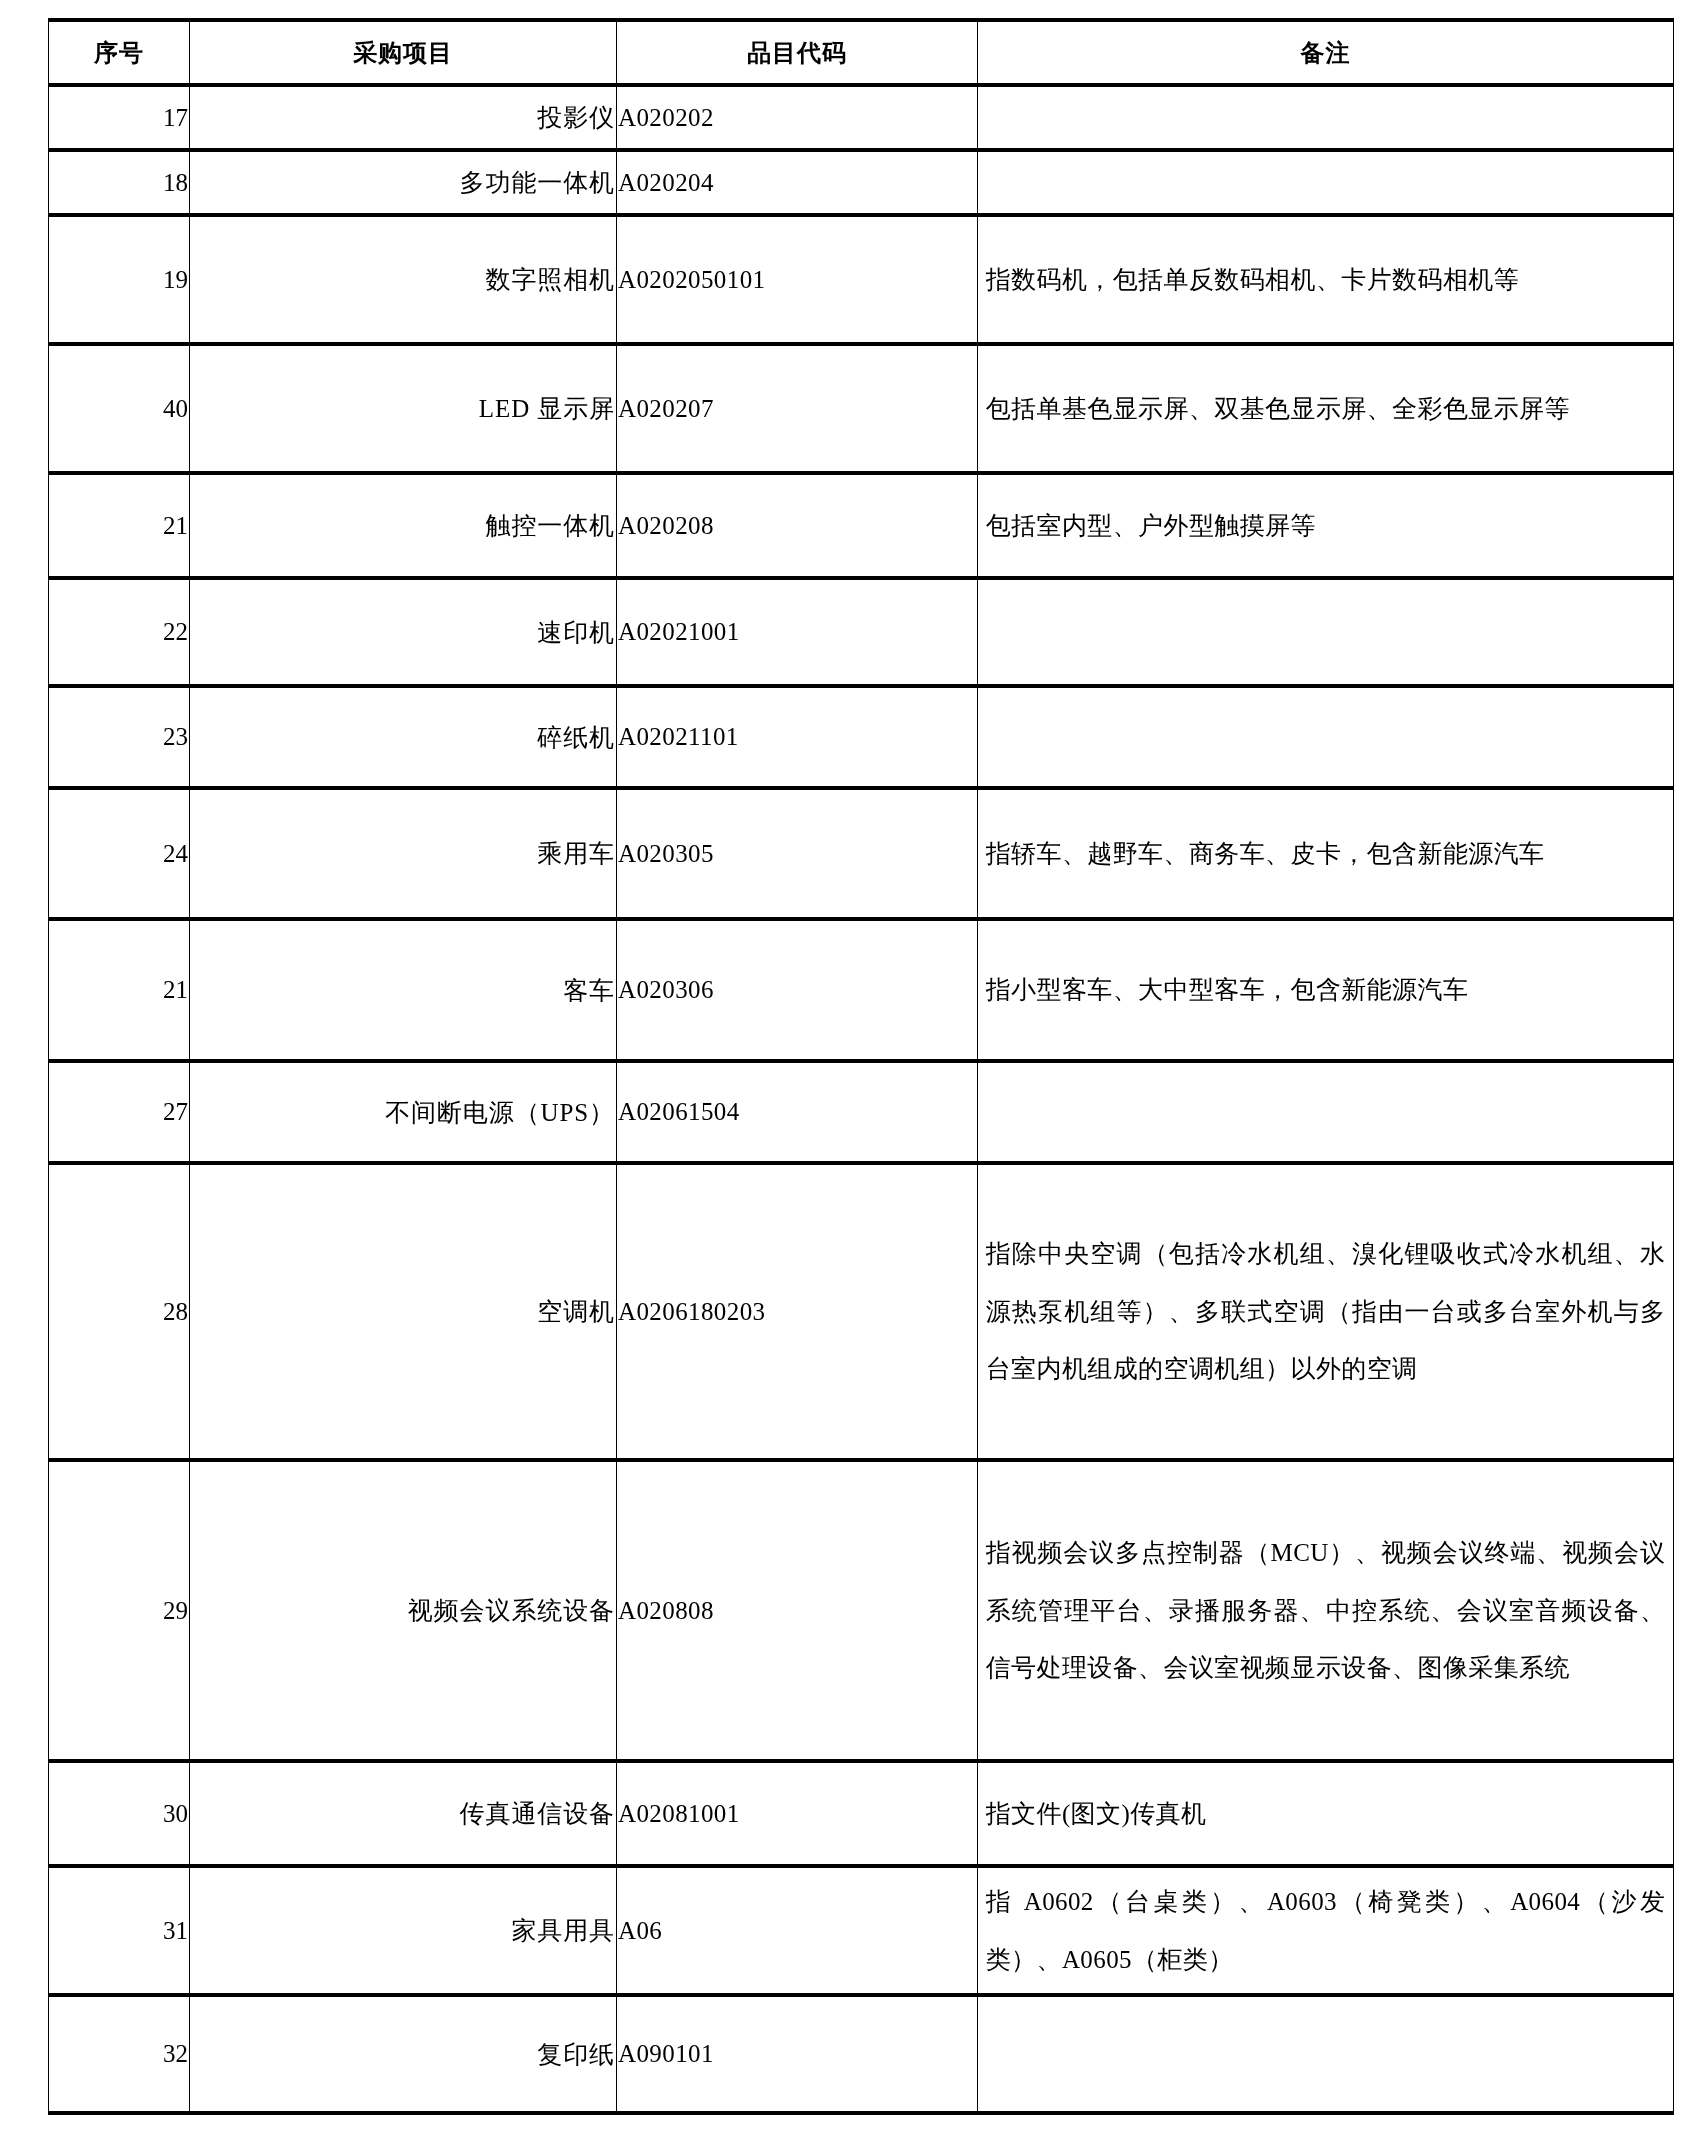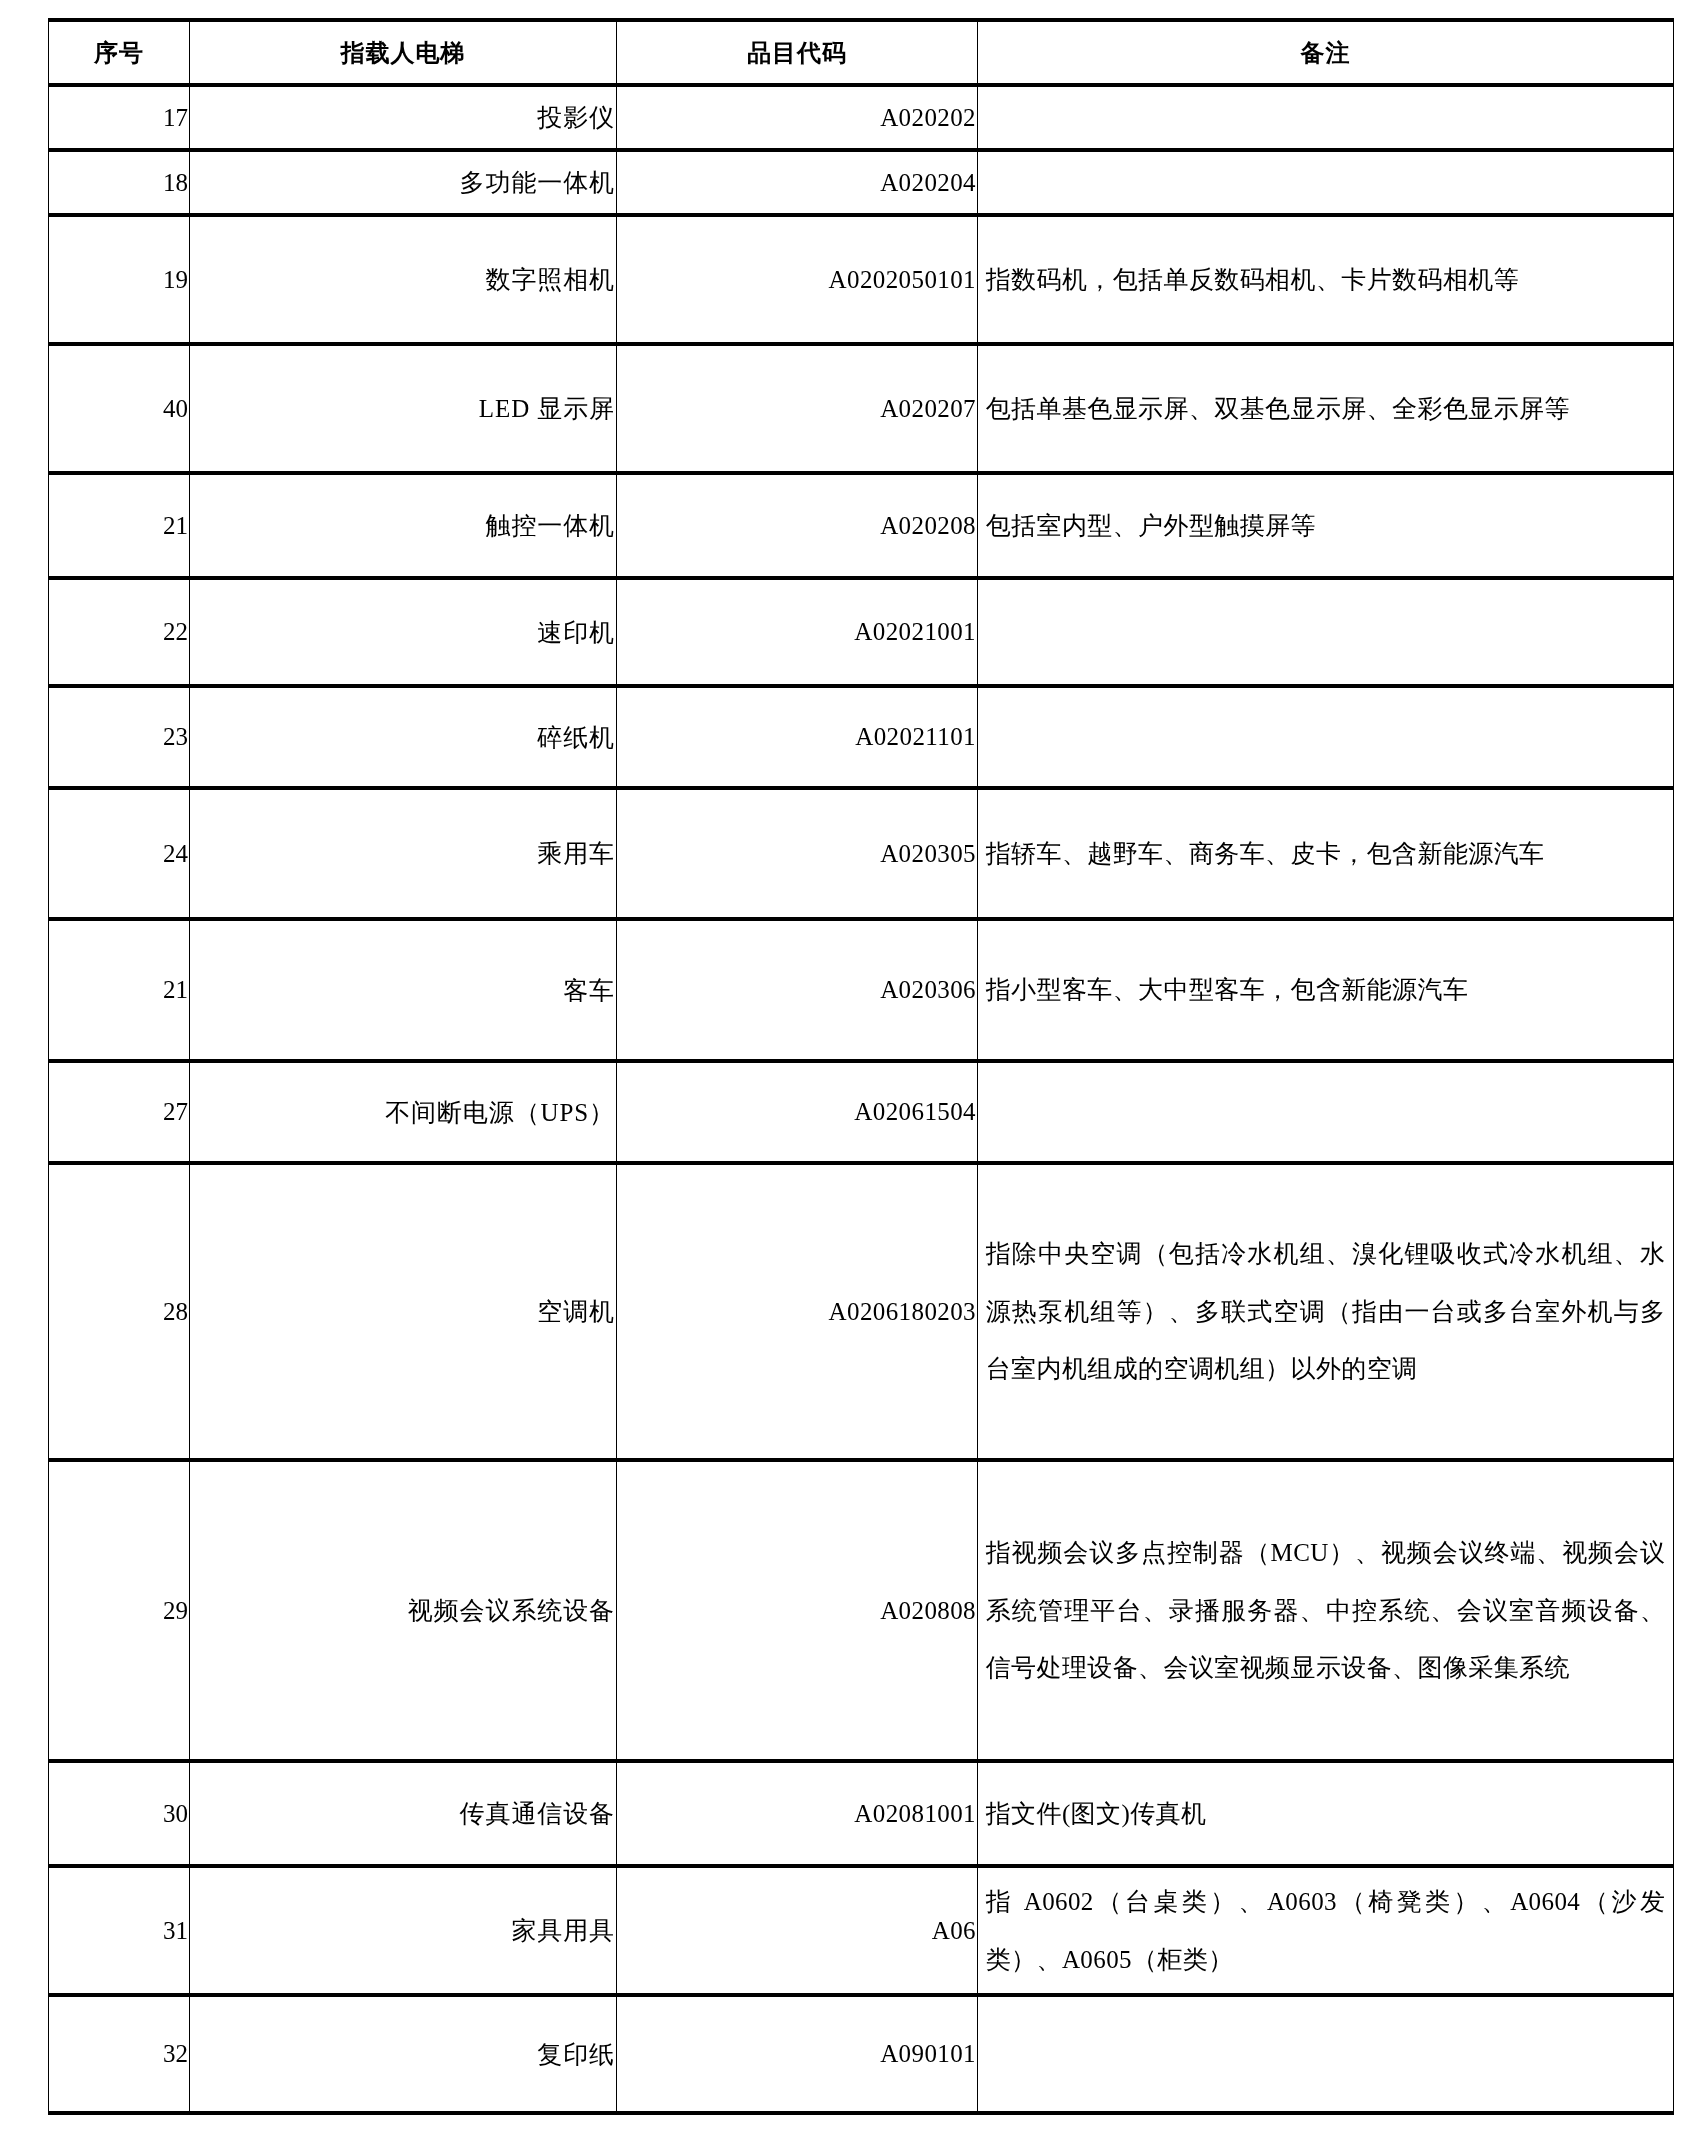--- a/index.html
+++ b/index.html
@@ -41,21 +41,21 @@
     font-weight: bold;
     font-size: 24px;
     text-align: center;
     letter-spacing: 0.9px;
   }
   table.catalog td {
     font-size: 25px;
   }
   td.c-serial { text-align: right; }
   td.c-item   { text-align: right; letter-spacing: 0.9px; }
-  td.c-code   { text-align: right; letter-spacing: 0.4px; margin-left: 9px; }
+  td.c-code   { text-align: left; letter-spacing: 0.4px; margin-left: 9px; }
   td.c-remark {
     text-align: justify;
     text-align-last: left;
     padding: 5.2px 7.7px;
     line-height: 2.3;
     letter-spacing: 0.4px;
   }
 </style>
 </head>
 <body>
@@ -63,21 +63,21 @@
 <table class="catalog">
   <colgroup>
     <col class="c1">
       <col class="c2">
       <col class="c3">
       <col class="c4">
   </colgroup>
   <thead>
     <tr style="height:65px">
       <th>序号</th>
-      <th>指载人电梯</th>
+      <th>采购项目</th>
       <th>品目代码</th>
       <th>备注</th>
     </tr>
   </thead>
   <tbody>
     <tr style="height:65px">
       <td class="c-serial">17</td>
       <td class="c-item">投影仪</td>
       <td class="c-code">A020202</td>
       <td class="c-remark"></td>

